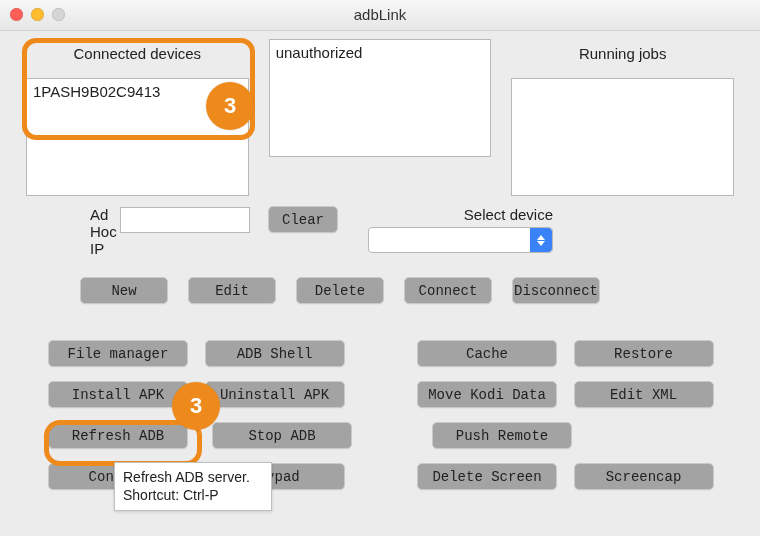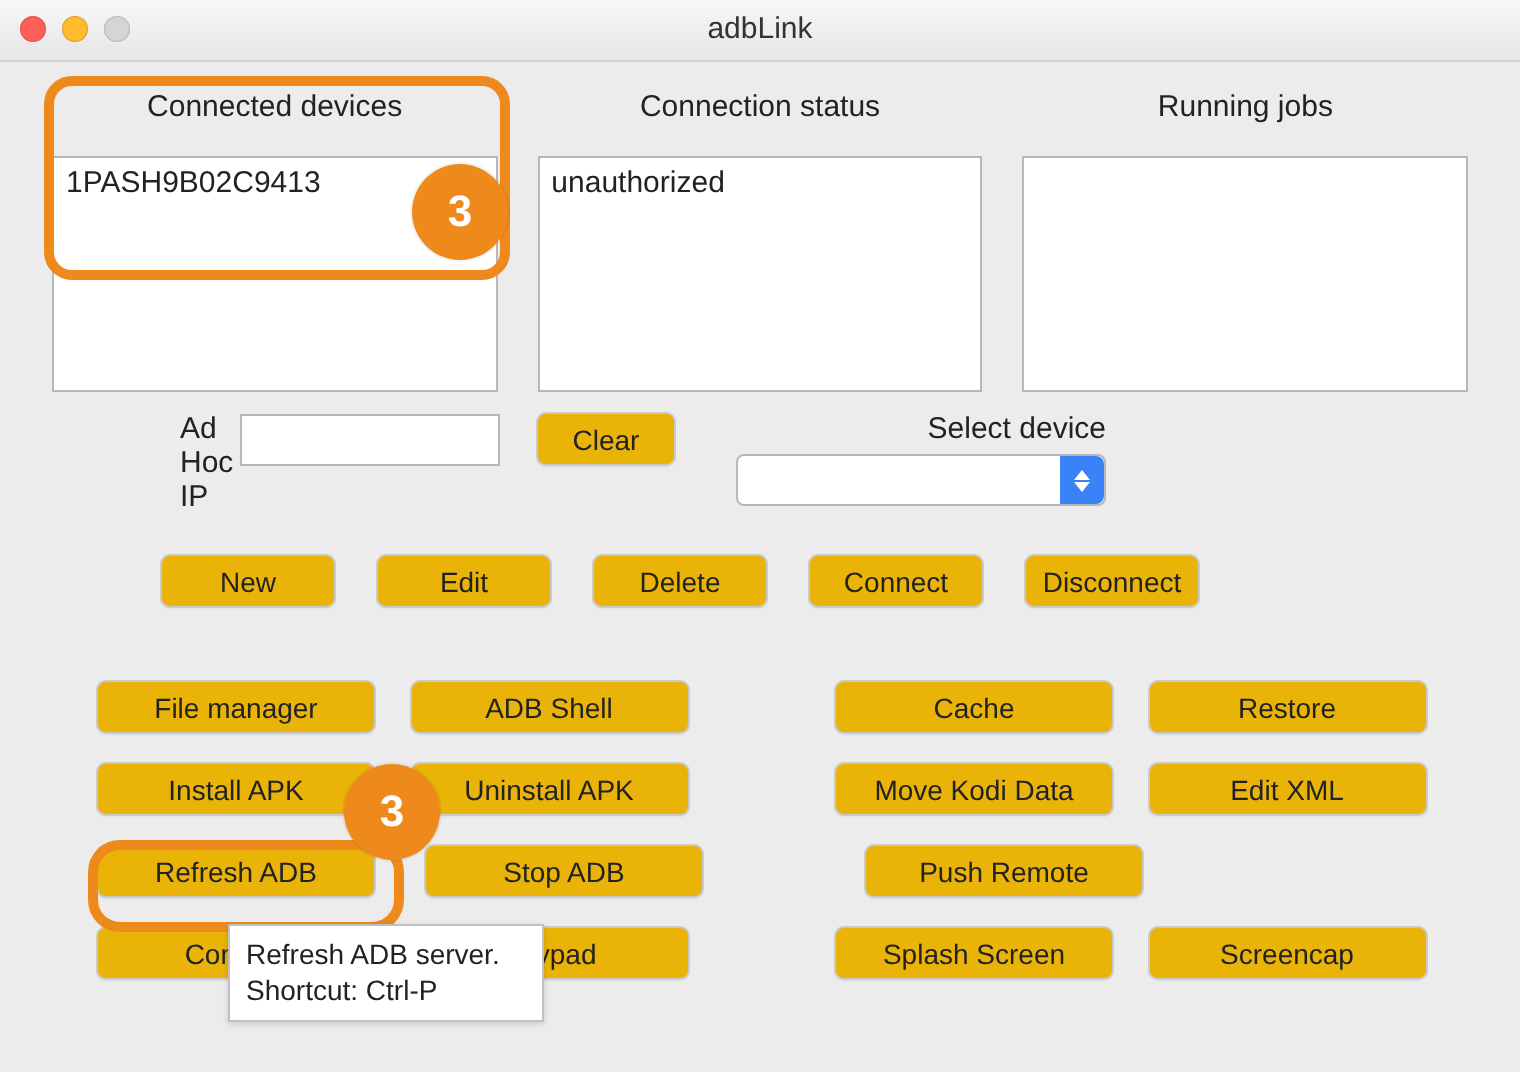--- a/index.html
+++ b/index.html
@@ -125,30 +125,31 @@
   .mac-select .caret:before,
   .mac-select .caret:after{
     content:"";width:0;height:0;border-left:4px solid transparent;border-right:4px solid transparent;
   }
   .mac-select .caret:before{border-bottom:5px solid #fff;}
   .mac-select .caret:after{border-top:5px solid #fff;}
   
   .btn{
     display:inline-flex;align-items:center;justify-content:center;
     height:27px;
-    background:#eab308;
+    background:#a3a3a3;
     border:1px solid #c9c9c9;
     border-radius:5px;
     font-size:14px;
     color:#222;
     box-shadow:0 1px 0 rgba(0,0,0,.03);
     padding:0 0;
     box-sizing:border-box;
     cursor:default;
     user-select:none;
+    font-family:Liberation Mono, monospace;
   }
   
   .row3{
     padding:16px 26px 0 26px;
     display:flex;
     gap:20px;
     margin-left:54px;
   }
   .row3 .btn{width:88px;}
   
@@ -205,21 +206,20 @@
 </div>
 
 <div class="panels">
   <div class="panel">
     <div class="panel-label">Connected devices</div>
     <div class="panel-box">
       <div>1PASH9B02C9413</div>
     </div>
   </div>
   <div class="panel">
-    <div class="panel-label">Connection status</div>
     <div class="panel-box">
       <div>unauthorized</div>
     </div>
   </div>
   <div class="panel">
     <div class="panel-label">Running jobs</div>
     <div class="panel-box">
       <div></div>
     </div>
   </div>
@@ -267,21 +267,21 @@
     <div class="colD"><div class="btn">Edit XML</div></div>
   </div>
   <div class="grid-row">
     <div class="colA"><div class="btn">Refresh ADB</div></div>
     <div class="colB"><div class="btn">Stop ADB</div></div>
     <div class="colC"><div class="btn">Push Remote</div></div>
   </div>
   <div class="grid-row">
     <div class="colA"><div class="btn">Console</div></div>
     <div class="colB"><div class="btn">Keypad</div></div>
-    <div class="colC"><div class="btn">Splash Screen</div></div>
+    <div class="colC"><div class="btn">Delete Screen</div></div>
     <div class="colD"><div class="btn">Screencap</div></div>
   </div>
 </div>
 
 <div class="hl-btn"></div>
 <div class="badge badge2">3</div>
 
 <div class="tooltip">
   <span>Refresh ADB server. Shortcut: Ctrl-P</span>
 </div>

